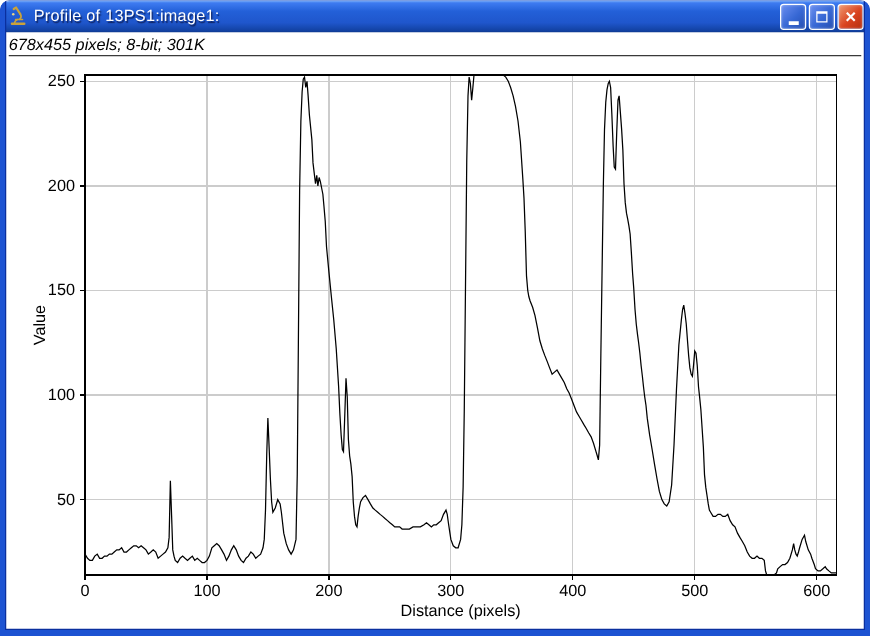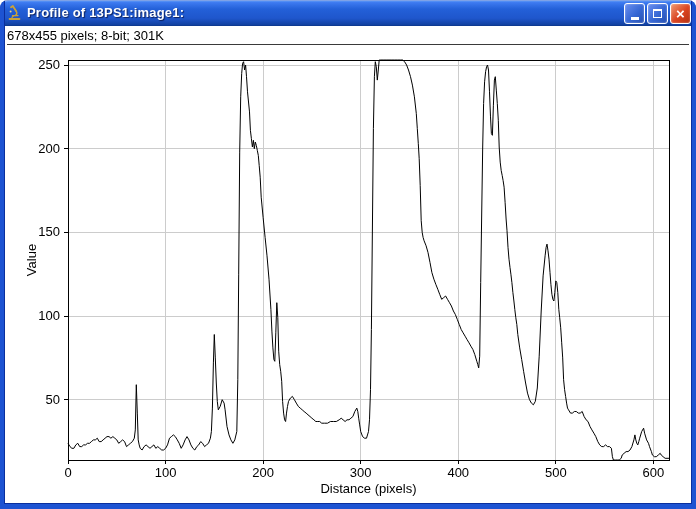--- a/index.html
+++ b/index.html
@@ -15,21 +15,21 @@
     position:absolute;left:0;top:0;right:0;height:26px;
     background:linear-gradient(180deg,
       #1c4fc0 0%, #5a95f5 4%, #3d7af0 10%, var(--titlebar-main,#2360d8) 35%,
       #1f56cc 70%, var(--titlebar-bottom,#11409f) 96%, #0c3485 100%);
     border-radius:8px 8px 0 0;
     box-shadow:inset 0 1px 0 rgba(255,255,255,.35), inset 1px 0 0 rgba(8,30,120,.6), inset -1px 0 0 rgba(8,30,120,.6);
     display:flex;align-items:center;
   }
   .title-icon{width:17px;height:17px;margin:0 4px 0 6px;flex:0 0 auto;}
   .title-text{
-    color:#ffffff;font-size:13px;font-weight:bold;
+    color:#ffffff;font-size:13px;font-weight:normal;
     text-shadow:1px 1px 1px rgba(0,0,30,.65);
     white-space:nowrap;letter-spacing:.2px;margin-top:-1px;
   }
   .win-buttons{position:absolute;right:5px;top:3px;display:flex;gap:2px;}
   .win-btn{
     width:21px;height:21px;border-radius:3px;border:1px solid #ffffff;
     box-sizing:border-box;display:flex;align-items:center;justify-content:center;
     background:linear-gradient(135deg,#6b8ff0 0%,var(--control-button,#3667d4) 55%,#274fb0 100%);
     box-shadow:inset 0 0 2px rgba(255,255,255,.5);
     cursor:default;
@@ -44,21 +44,21 @@
   
   .frame-overlay{
     position:absolute;inset:0;pointer-events:none;z-index:5;
     border-left:4px solid var(--border-blue,#1d53d2);
     border-right:4px solid var(--border-blue,#1d53d2);
     border-bottom:5px solid var(--border-blue,#1d53d2);
     box-shadow:inset 1px -1px 0 #0a2f9e, inset -1px 0 0 #0a2f9e;
   }
 
   
-  .content{position:absolute;left:4px;right:4px;top:26px;bottom:5px;background:#fff;}
+  .content{position:absolute;left:4px;right:4px;top:26px;bottom:5px;background:#fff;font-style:italic;}
   .status-text{
     position:absolute;left:3px;top:2px;font-size:13px;color:#000;white-space:nowrap;
   }
   .separator{
     position:absolute;left:3px;right:3px;top:18px;height:0;border-top:1px solid #3a3a3a;
   }
 
   svg.plot{position:absolute;left:0;top:0;z-index:2;}
   svg.plot text{font-family:"Liberation Sans",sans-serif;font-size:13px;fill:#000;}
 </style>

